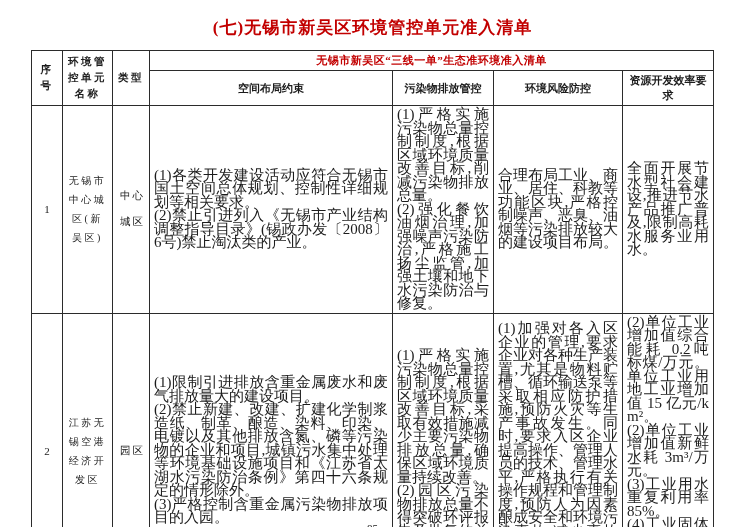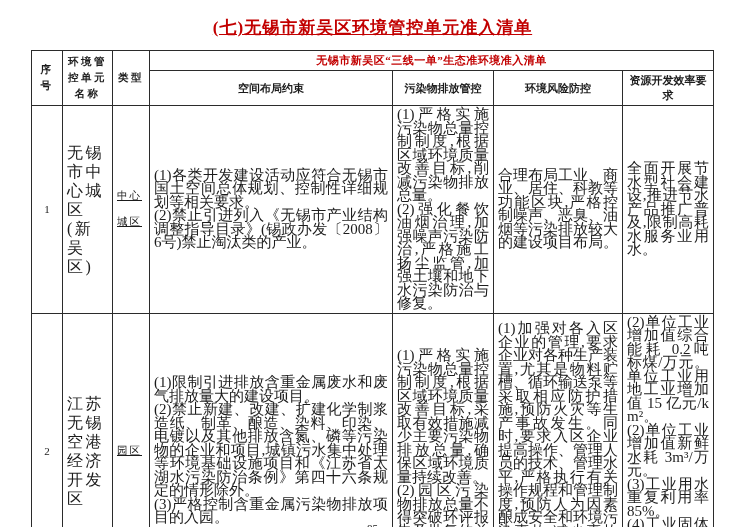--- a/index.html
+++ b/index.html
@@ -6,21 +6,21 @@
   * { box-sizing: border-box; }
   html,body { margin:0; padding:0; }
   body {
     width:745px; height:527px; position:relative; background:#ffffff;
     font-family:"Liberation Serif","DejaVu Serif",serif;
     color:var(--ink); overflow:hidden;
   }
   .page-title {
     position:absolute; top:16px; left:0; width:100%;
     text-align:center; font-size:17px; font-weight:bold;
-    color:var(--accent); letter-spacing:1px;text-decoration:underline;
+    color:var(--accent); letter-spacing:1px;
   }
   table.main {
     position:absolute; top:50px; left:31px; width:682px;
     border-collapse:collapse; table-layout:fixed;
   }
   table.main th, table.main td {
     border:1px solid var(--line); padding:2px 4px;
     overflow:hidden; vertical-align:middle;
   }
   th.h-left {
@@ -31,22 +31,22 @@
     height:19px; font-size:11px; font-weight:bold; text-align:center;
     color:var(--accent); letter-spacing:0.5px;
   }
   th.h-sub {
     height:26px; font-size:11px; font-weight:bold; text-align:center;
     color:var(--ink);
   }
   tr.row-1 { height:188px; }
   tr.row-2 { height:200px; }
   td.c-index { text-align:center; font-size:11px; }
-  td.c-name  { text-align:left; font-size:16px; letter-spacing:2.5px; line-height:19px; padding:2px 3px; }
-  td.c-type  { text-align:left; font-size:10.5px; letter-spacing:2px; line-height:26px; padding:2px 3px;text-decoration:underline; }
+  td.c-name  { text-align:center; font-size:10px; letter-spacing:2.5px; line-height:19px; padding:2px 3px; }
+  td.c-type  { text-align:right; font-size:10.5px; letter-spacing:2px; line-height:26px; padding:2px 3px; }
   td.c-text p {
     margin:0; font-size:15px; line-height:13.5px;
     text-align:justify; text-justify:inter-character;
     word-break:break-all;
   }
   td.c-text { padding:3px 4px; }
   .page-number {
     position:absolute; top:490px; left:0; width:100%;
     text-align:center; font-size:11px; color:var(--ink);margin-top:32px;
   }

